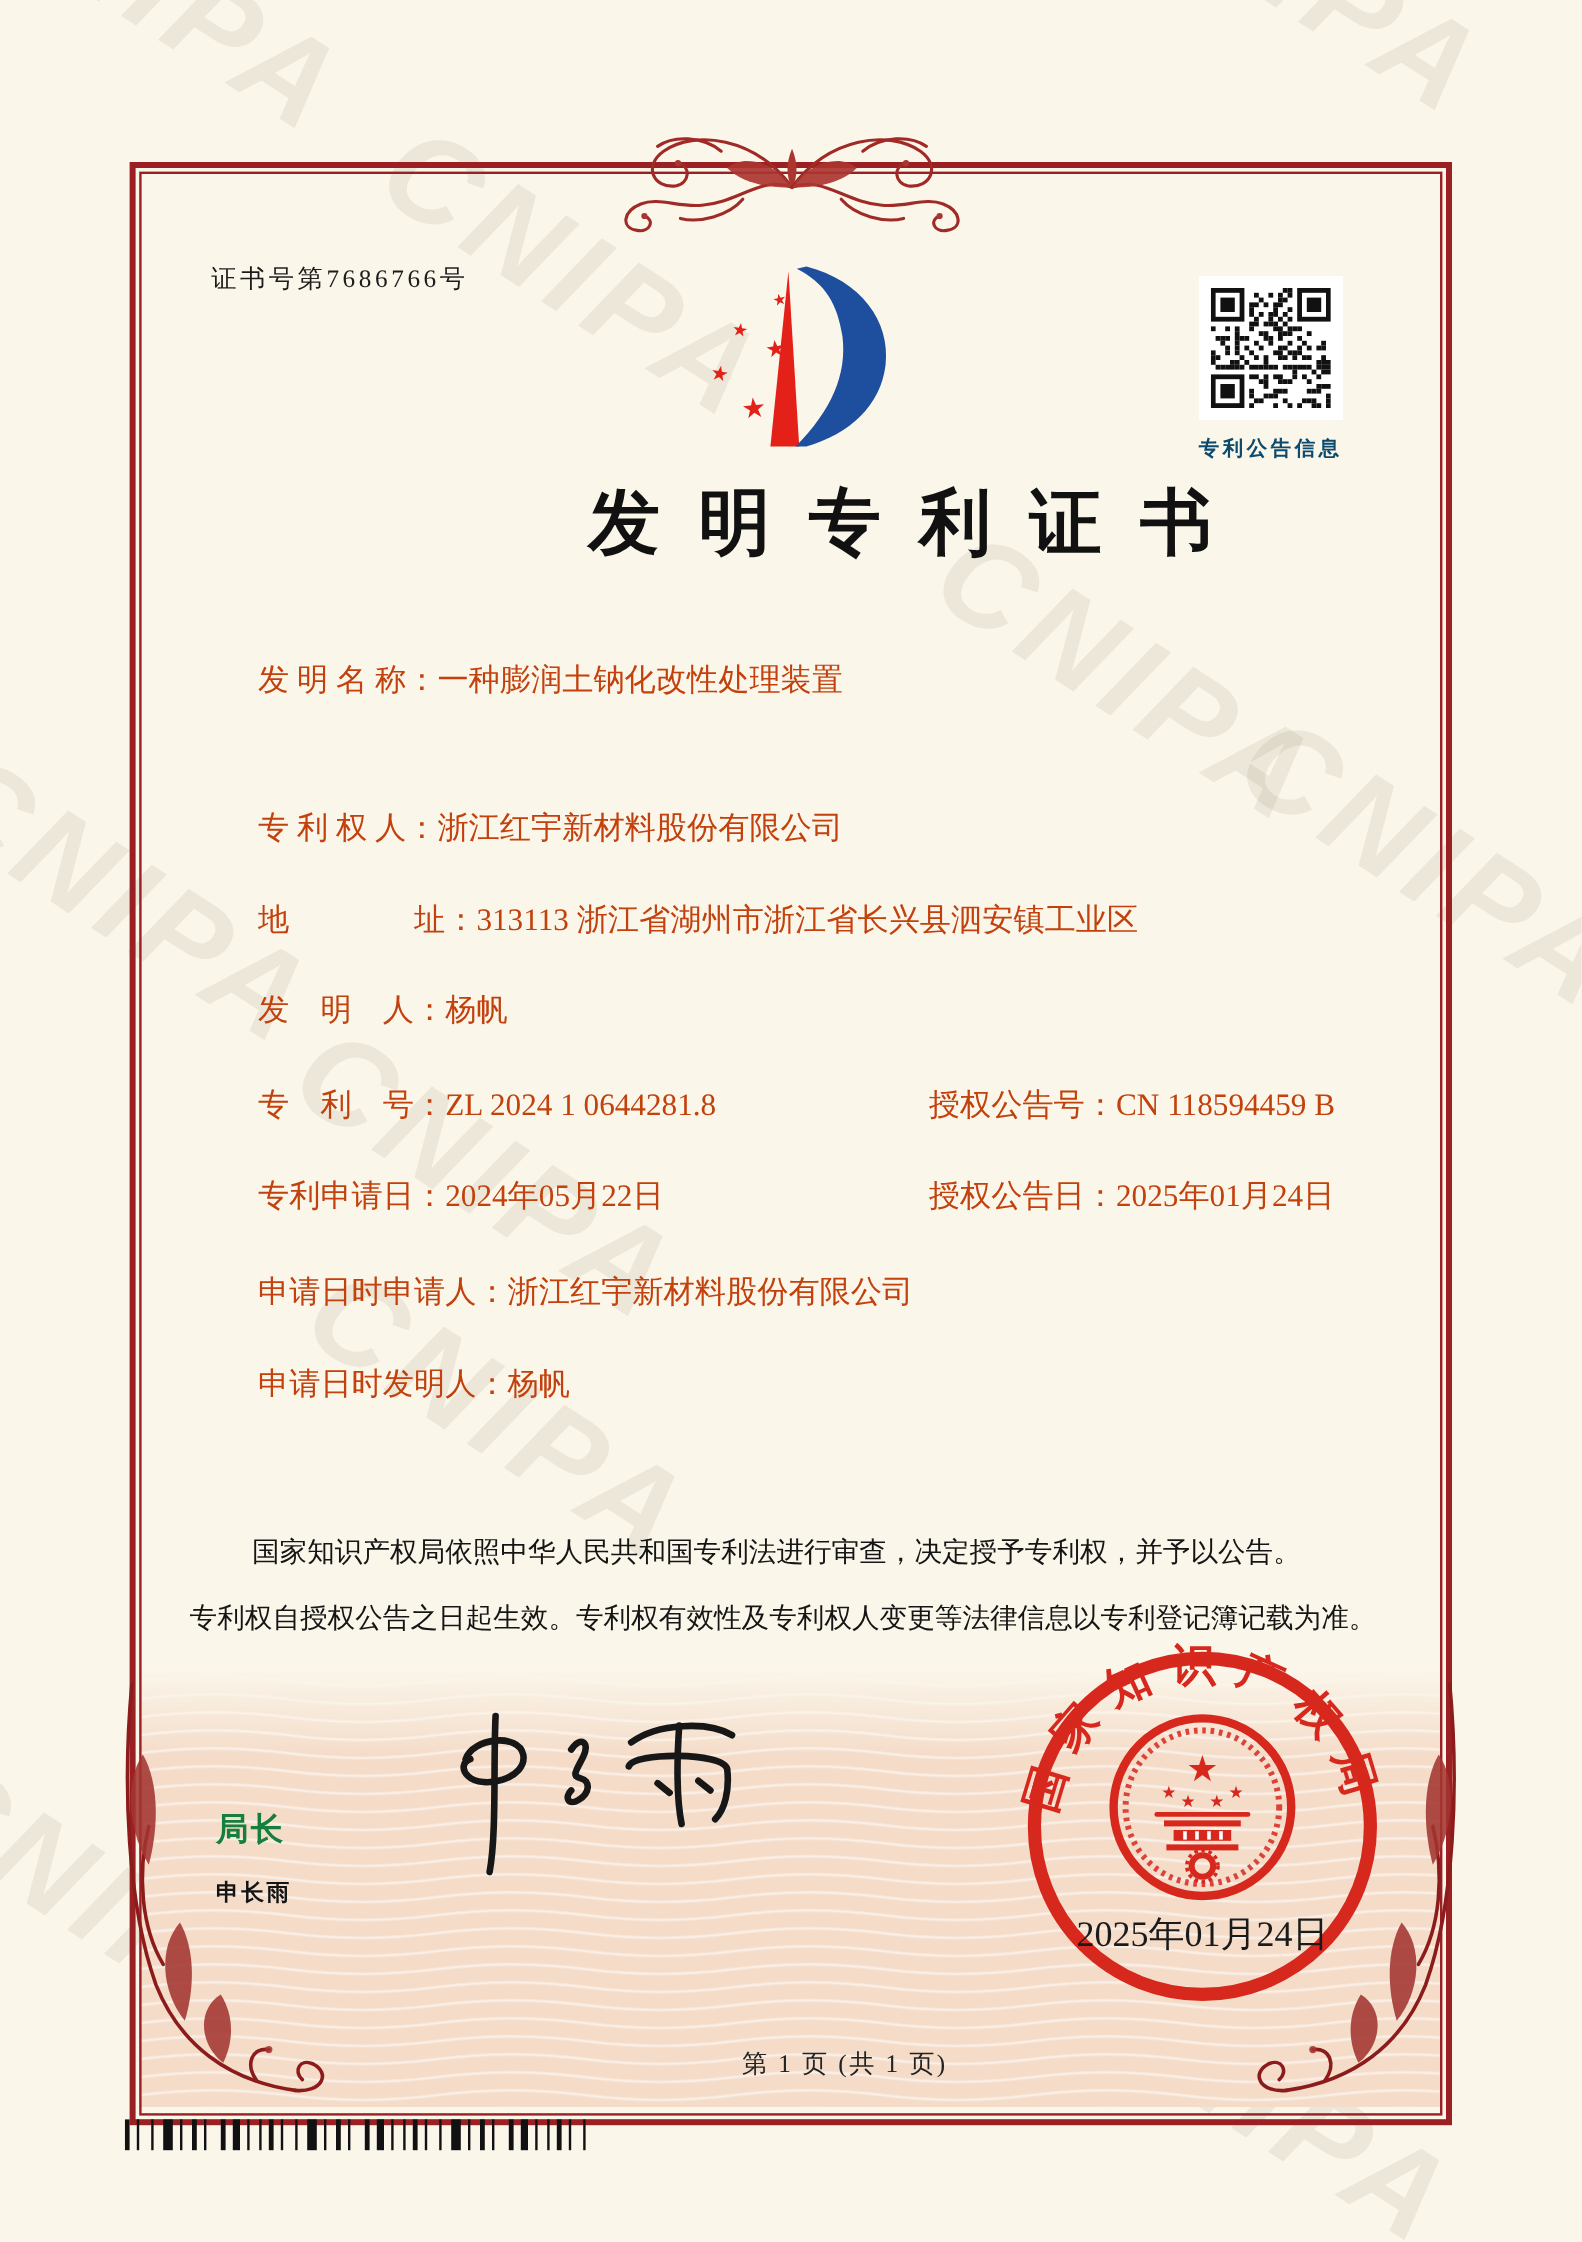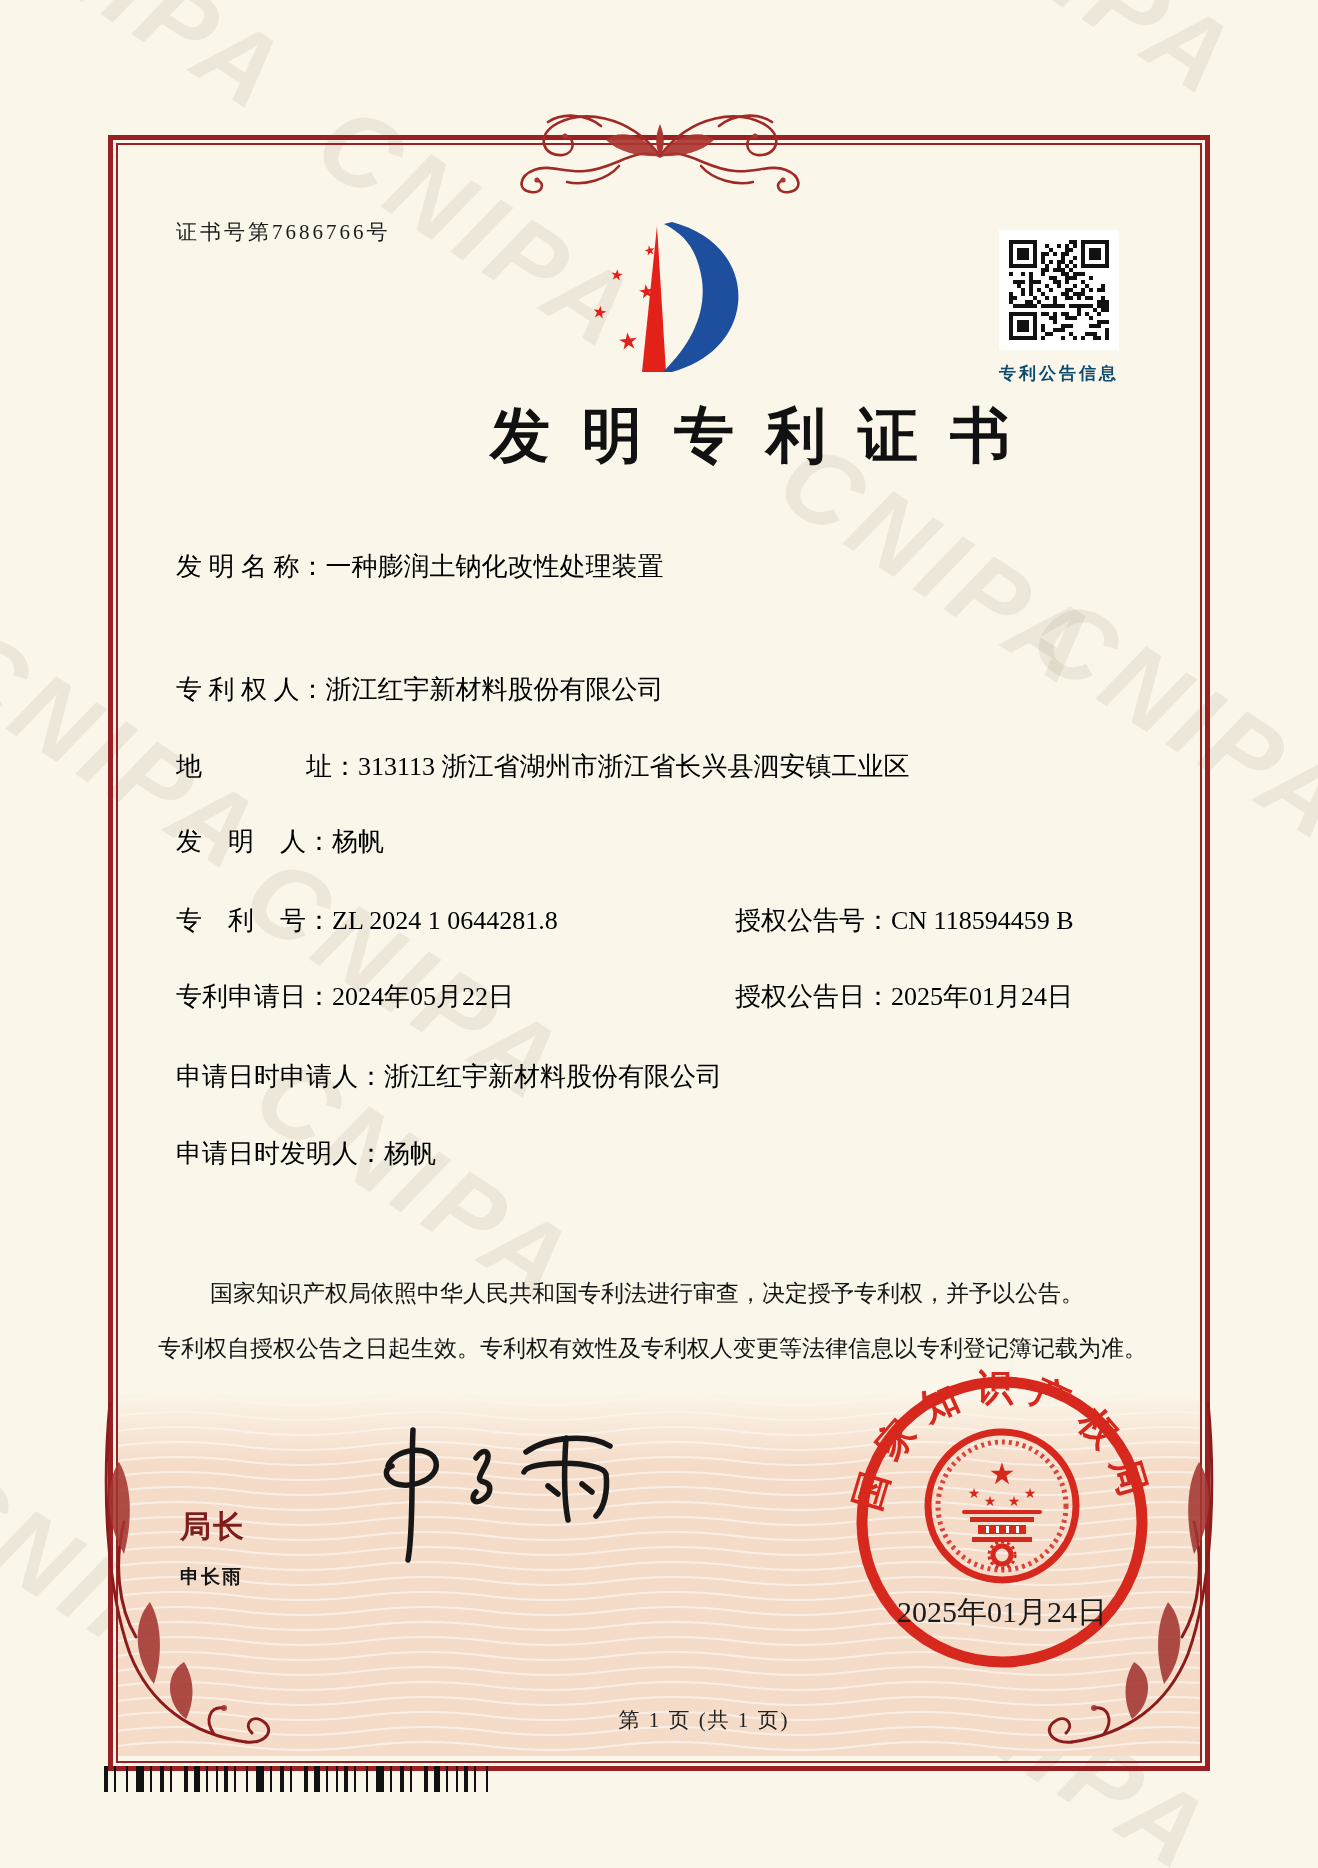--- a/index.html
+++ b/index.html
@@ -30,32 +30,32 @@
   .certNo{left:176px;top:218px;font-size:21px;letter-spacing:3px;color:#1c1c1c;z-index:4;}
   .logo{left:560px;top:220px;width:185px;height:155px;z-index:4;}
   .logo .st{position:absolute;color:#e32119;line-height:1;font-family:"DejaVu Sans", sans-serif;}
   .qrBox{left:999px;top:230px;width:120px;height:120px;background:#fff;z-index:4;
       display:flex;align-items:center;justify-content:center;}
   .qrCap{left:988px;top:362px;width:142px;text-align:center;font-size:17px;font-weight:700;
       letter-spacing:3px;color:#0c4a6e;z-index:4;}
   .title{left:108px;top:396px;width:1196px;text-align:center;font-size:60px;font-weight:700;
       letter-spacing:32px;text-indent:32px;color:#111;z-index:4;padding-left:44px;}
   
-  .row{position:absolute;font-size:26px;color:#000000;white-space:nowrap;z-index:4;}
+  .row{position:absolute;font-size:26px;color:#c2410c;white-space:nowrap;z-index:4;margin-left:39px;}
   .row .lb{display:inline-block;}
   .r1{left:176px;top:549px;} .r2{left:176px;top:672px;} .r3{left:176px;top:749px;}
   .r4{left:176px;top:824px;} .r5a{left:176px;top:903px;} .r5b{left:735px;top:903px;}
   .r6a{left:176px;top:979px;} .r6b{left:735px;top:979px;}
   .r7{left:176px;top:1059px;} .r8{left:176px;top:1136px;}
   
   .stmt{position:absolute;left:158px;width:1002px;font-size:23px;color:#151515;z-index:4;
       white-space:nowrap;}
   .st1{top:1278px;padding-left:52px;} .st2{top:1333px;}
   
-  .sigTitle{left:180px;top:1506px;font-size:31px;font-weight:700;color:#7f1d1d;z-index:4;
+  .sigTitle{left:180px;top:1506px;font-size:27px;font-weight:700;color:#15803d;z-index:4;
       font-family:Liberation Sans, sans-serif;letter-spacing:2px;}
   .sigName{left:180px;top:1564px;font-size:19px;font-weight:700;color:#141414;z-index:4;
       font-family:"Liberation Sans", sans-serif;letter-spacing:2px;}
   .sigSvg{left:358px;top:1408px;z-index:4;}
   .seal{left:846px;top:1366px;z-index:5;}
   
   .pageNo{left:108px;top:1706px;width:1192px;text-align:center;font-size:21px;color:#222;
       letter-spacing:2px;z-index:4;}
   .barcode{left:104px;top:1766px;z-index:4;}
 </style>

